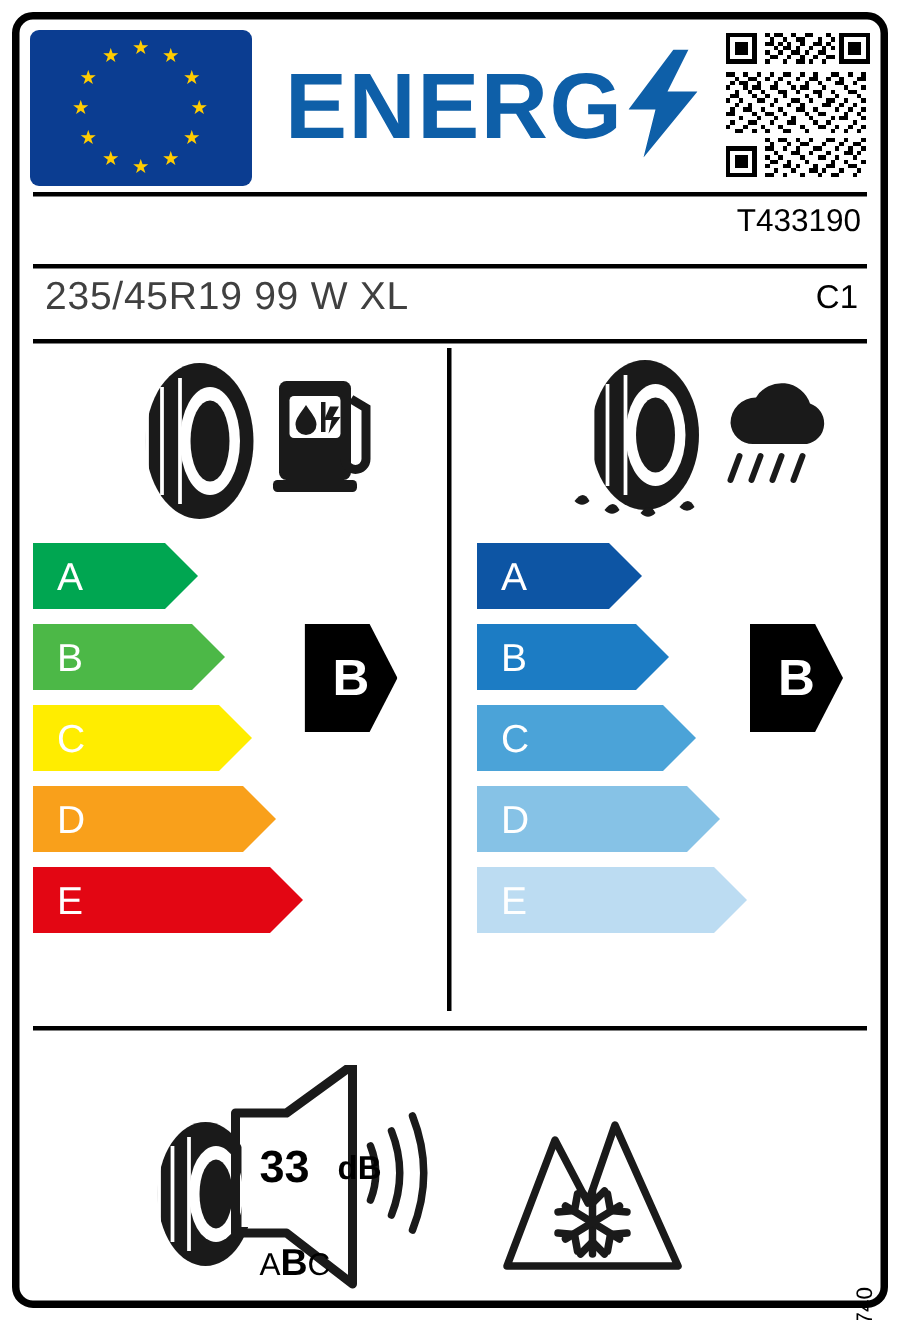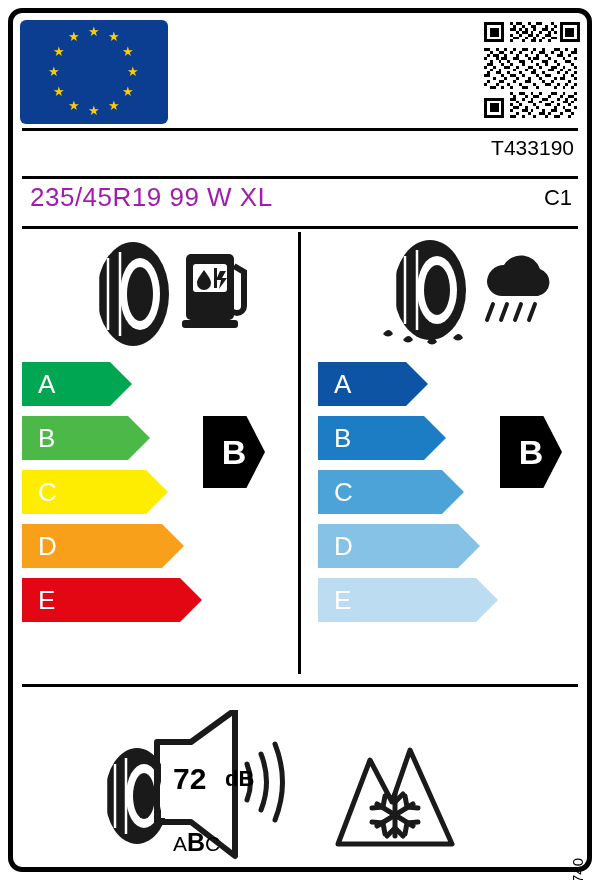--- a/index.html
+++ b/index.html
@@ -133,21 +133,21 @@
     left: 22px;
     top: 182px;
     width: 556px;
     height: 38px;
   }
   .tyre-size {
     position: absolute;
     left: 8px;
     top: 0;
     font-size: 26px;
-    color: #a21caf;
+    color: #404040;
     letter-spacing: 0.5px;
   }
   .tyre-class {
     position: absolute;
     right: 6px;
     top: 3px;
     font-size: 22px;
     color: #000;
   }
 
@@ -297,20 +297,28 @@
         <span class="star" style="left:62px; top:76px;"></span>
         <span class="star" style="left:42px; top:81px;"></span>
         <span class="star" style="left:22px; top:76px;"></span>
         <span class="star" style="left:7px;  top:62px;"></span>
         <span class="star" style="left:2px;  top:42px;"></span>
         <span class="star" style="left:7px;  top:22px;"></span>
         <span class="star" style="left:22px; top:7px;"></span>
       </div>
     </div>
 
+    <div class="energ-wrap">
+      <span class="energ-text">ENERG</span>
+      <span class="bolt">
+        <svg width="46" height="72" viewBox="0 0 46 72" aria-hidden="true">
+          <polygon points="30,0 0,40 18,40 10,72 46,28 26,28 40,0" fill="#0e5fa8"></polygon>
+        </svg>
+      </span>
+    </div>
 
     <div class="qr">
       <svg width="96" height="96" viewBox="0 0 33 33" shape-rendering="crispEdges" aria-hidden="true">
         <rect width="33" height="33" fill="#fff"></rect>
         <g fill="#000">
           <rect x="0" y="0" width="7" height="7"></rect>
             <rect x="1" y="1" width="5" height="5" fill="#fff"></rect>
             <rect x="2" y="2" width="3" height="3"></rect>
           <rect x="26" y="0" width="7" height="7"></rect>
             <rect x="27" y="1" width="5" height="5" fill="#fff"></rect>
@@ -686,21 +694,21 @@
       <g>
         <path d="M62 32 L62 112 L96 112 L140 146 L140 0 L96 32 Z" fill="none" stroke="#1a1a1a" stroke-width="6" stroke-linejoin="round"></path>
         <rect x="66" y="36" width="70" height="72" fill="#ffffff"></rect>
         <g fill="none" stroke="#1a1a1a" stroke-width="5" stroke-linecap="round">
           <path d="M152 54 q7 18 0 36"></path>
           <path d="M166 44 q11 28 0 56"></path>
           <path d="M180 34 q15 38 0 76"></path>
         </g>
       </g>
     </svg>
-    <div class="db-value">72</div>
+    <div class="db-value">33</div>
     <div class="db-unit">dB</div>
     <div class="noise-classes">
       <span>A</span><span class="sel">B</span><span>C</span>
     </div>
   </div>
 
   <div class="snow-block">
     <svg width="130" height="140" viewBox="0 0 130 140" aria-hidden="true">
       <path d="M8 128 L40 44 L62 86 L80 34 L122 128 Z" fill="none" stroke="#1a1a1a" stroke-width="5" stroke-linejoin="round"></path>
       <g stroke="#1a1a1a" stroke-width="5" stroke-linecap="round">

